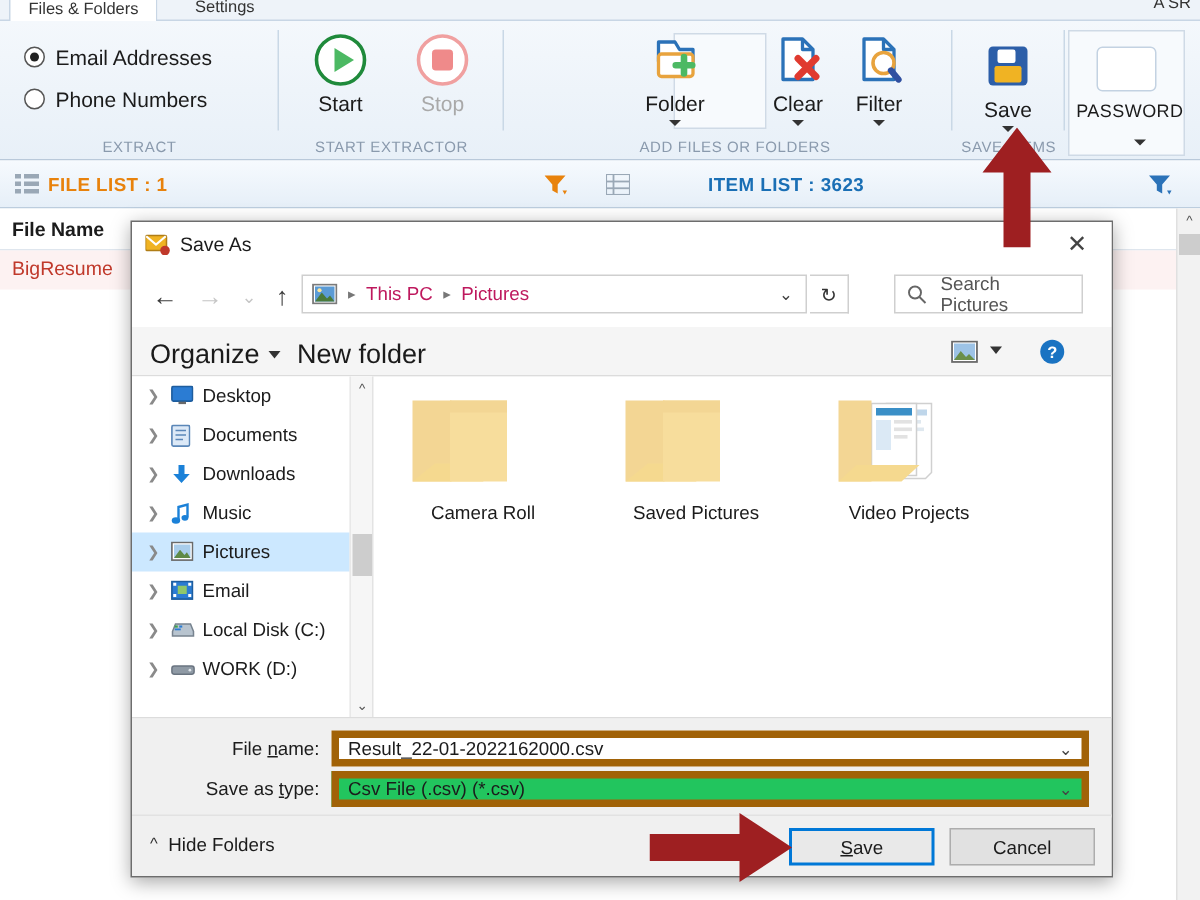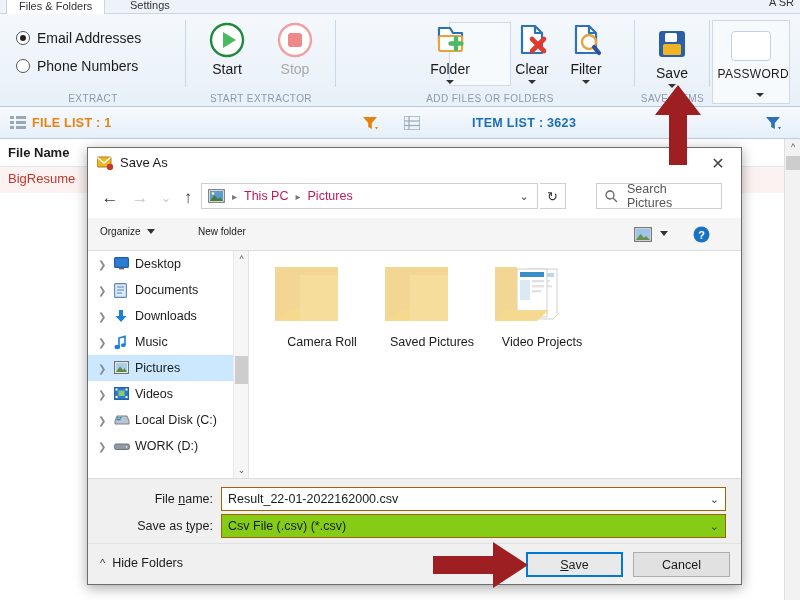--- a/index.html
+++ b/index.html
@@ -98,45 +98,45 @@
   .navbtn.dim { color:#c6c6c6; }
   .addrbar { position:absolute; left:113px; top:5px; width:337px; height:26px; border:1px solid #cfcfcf; background:#fff; display:flex; align-items:center; padding:0 6px; }
   .crumb { font-size:12.5px; color:#be185d; }
   .chev { font-size:10px; color:#777; margin:0 7px; }
   .addr-dd { position:absolute; right:2px; top:0; height:24px; width:22px; display:flex; align-items:center; justify-content:center; font-size:11px; color:#444;}
   .refresh { position:absolute; left:452px; top:5px; width:26px; height:26px; border:1px solid #cfcfcf; border-left:none; background:#fff; display:flex;align-items:center;justify-content:center; font-size:13px; color:#333;}
   .searchbox { position:absolute; left:423px; top:5px; width:211px; height:26px; border:1px solid #cfcfcf; background:#fff; display:flex; align-items:center; gap:9px; padding:0 8px; }
   .search-ph { font-size:12.5px; color:#555; }
 
   .dlg-tool { position:absolute; left:0; top:70px; width:100%; height:33px; background:#f5f5f5; border-bottom:1px solid #dcdcdc; }
-  .tool-item { position:absolute; top:8px; font-size:10px; color:#1b1b1b; display:flex; align-items:center; gap:6px;text-align:center; }
+  .tool-item { position:absolute; top:8px; font-size:18px; color:#1b1b1b; display:flex; align-items:center; gap:6px;text-align:center; }
   .tri { width:0;height:0;border-left:4px solid transparent;border-right:4px solid transparent;border-top:5px solid #333; }
 
   .dlg-body { position:absolute; left:0; top:103px; width:100%; height:228px; background:#fff; border-bottom:1px solid #dcdcdc; }
   .navpane { position:absolute; left:0; top:0; width:160px; height:100%; background:#fff; }
   .treeitem { position:relative; height:26px; display:flex; align-items:center; padding-left:10px; gap:6px; font-size:12.5px; color:#1b1b1b; }
   .treeitem.sel { background:#cce8ff; }
   .tchev { color:#8a8a8a; font-size:10px; width:10px; }
   .ticon { width:15px; height:15px; flex:none; }
 
   .npscroll { position:absolute; right:0; top:0; width:15px; height:100%; background:#f6f6f6; border-left:1px solid #e8e8e8; }
   .npscroll .a { position:absolute; left:0; width:15px; height:16px; text-align:center; font-size:9px; color:#555; line-height:16px;}
   .npscroll .th { position:absolute; left:1px; top:105px; width:13px; height:28px; background:#cdcdcd; }
   .split { position:absolute; left:160px; top:0; width:1px; height:100%; background:#e3e3e3; }
 
-  .filepane { position:absolute; left:161px; top:0; right:0; height:100%; padding:12px 0 0 18px; display:flex; }
+  .filepane { position:absolute; left:161px; top:0; right:0; height:100%; padding:12px 0 0 18px; display:flex; gap:32px; }
   .fitem { width:110px; text-align:center; }
   .fname { font-size:12.5px; color:#1b1b1b; margin-top:6px; }
 
   .dlg-fields { position:absolute; left:0; top:331px; width:100%; height:66px; background:#f0f0f0; }
   .frow { position:absolute; left:0; width:100%; height:24px; display:flex; align-items:center; }
   .flbl { position:absolute; left:0; width:125px; text-align:right; font-size:12.5px; color:#1b1b1b; }
-  .fctl { position:absolute; left:133px; width:505px; height:24px; border:1px solid #a16207; display:flex; align-items:center; padding:0 6px; font-size:12.5px; color:#1b1b1b; }
+  .fctl { position:absolute; left:133px; width:505px; height:24px; border:5px solid #a16207; display:flex; align-items:center; padding:0 6px; font-size:12.5px; color:#1b1b1b; }
   .fctl.white { background:#fff; }
-  .fctl.gray { background:#84cc16; }
+  .fctl.gray { background:#22c55e; }
   .fdd { position:absolute; right:6px; font-size:11px; color:#444; }
 
   .dlg-foot { position:absolute; left:0; bottom:0; width:100%; height:41px; background:#f0f0f0; border-top:1px solid #e2e2e2; }
   .hidefolders { position:absolute; left:12px; top:12px; font-size:12.5px; color:#1b1b1b; display:flex; align-items:center; gap:7px; }
   .chevup { font-size:11px; color:#333; }
   .dbtn {
     position:absolute; top:8px; width:97px; height:25px; font-size:12.5px; color:#1b1b1b;
     display:flex; align-items:center; justify-content:center; background:#e1e1e1; border:1px solid #adadad;
   }
   .dbtn.primary { background:#e9e9e9; border:2px solid #0078d7; }
@@ -450,21 +450,21 @@
         <span class="ticon">
             <svg width="15" height="13" viewBox="0 0 15 13">
               <rect x="0.6" y="0.6" width="13.8" height="11.8" fill="#2b7cd3" stroke="#1e5d9e" stroke-width="1.1"></rect>
               <rect x="1.5" y="1.5" width="2" height="2" fill="#fff"></rect>
               <rect x="1.5" y="9" width="2" height="2" fill="#fff"></rect>
               <rect x="11.5" y="1.5" width="2" height="2" fill="#fff"></rect>
               <rect x="11.5" y="9" width="2" height="2" fill="#fff"></rect>
               <rect x="4.5" y="3.5" width="6" height="5.5" fill="#8fc76a"></rect>
             </svg>
           </span>
-        <span>Videos</span>
+        <span>Email</span>
       </div>
       <div class="treeitem">
         <span class="tchev">❯</span>
         <span class="ticon">
             <svg width="16" height="13" viewBox="0 0 16 13">
               <path d="M1 8 L3 3 h10 l2 5 v3 H1 Z" fill="#b8c4cf" stroke="#77838f" stroke-width="1"></path>
               <rect x="2.5" y="4" width="2" height="1.4" fill="#3ca34d"></rect>
               <rect x="5.5" y="4" width="2" height="1.4" fill="#2b7cd3"></rect>
               <rect x="2.5" y="6" width="4" height="1.2" fill="#2b7cd3"></rect>
             </svg>

